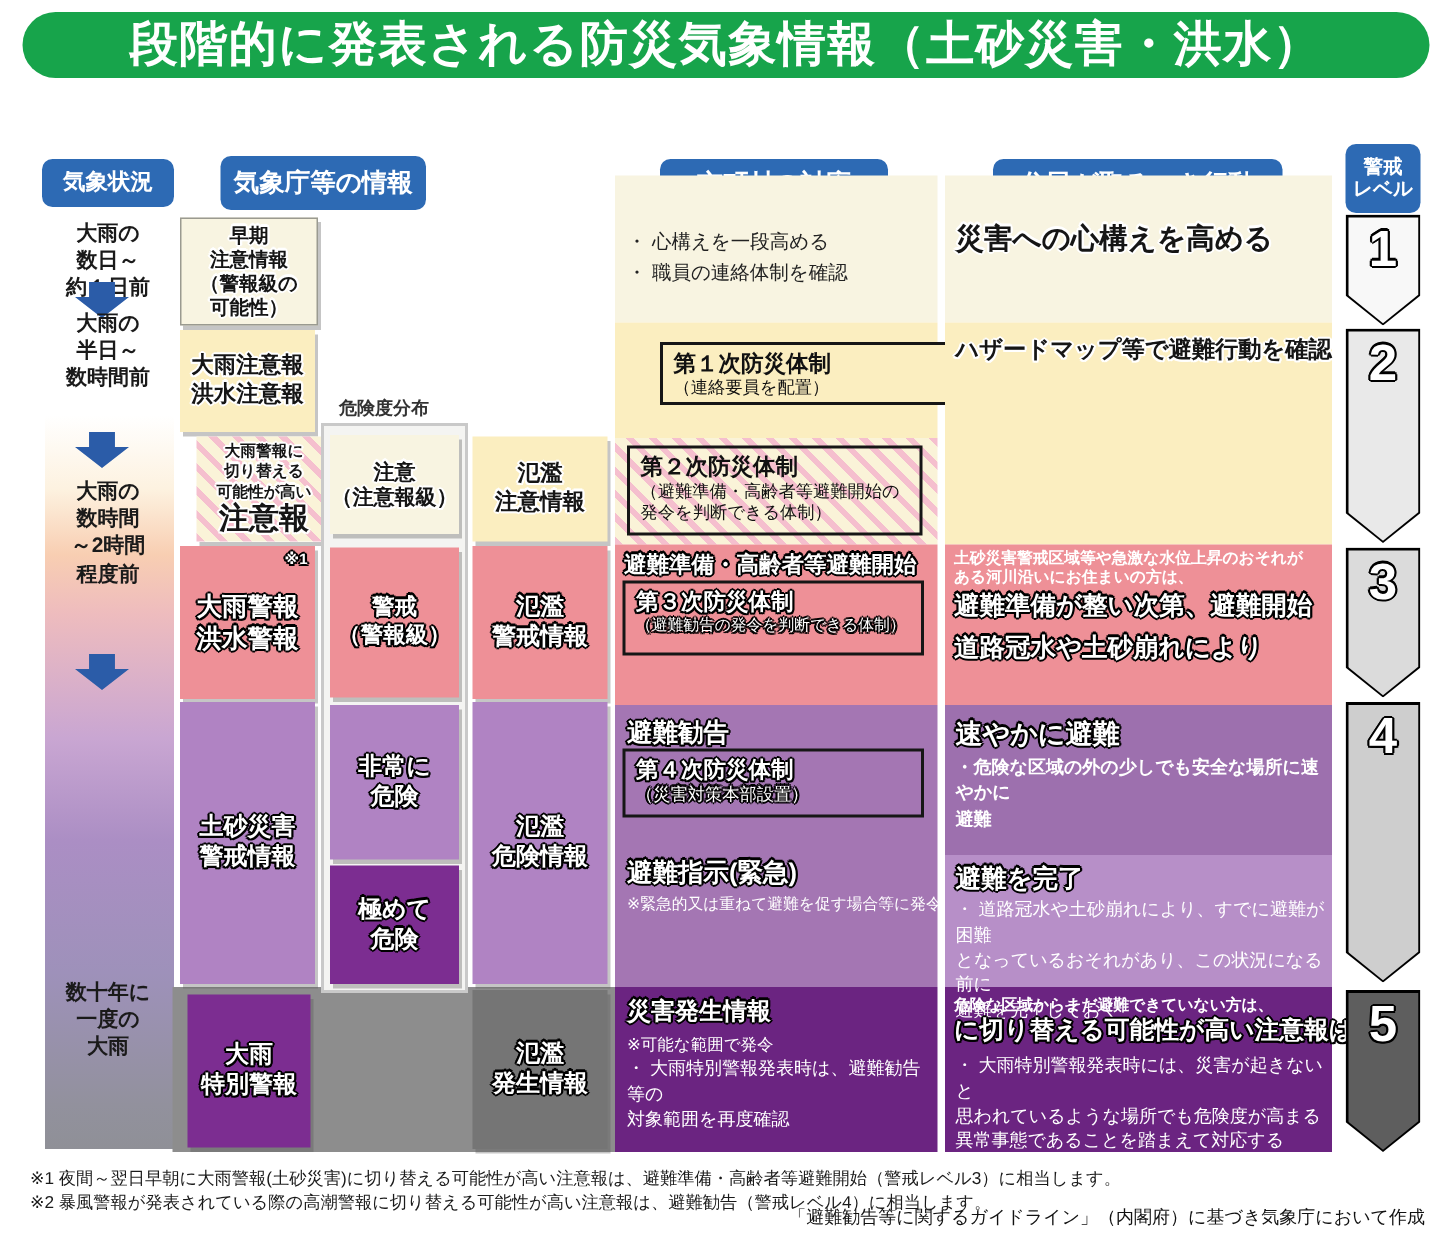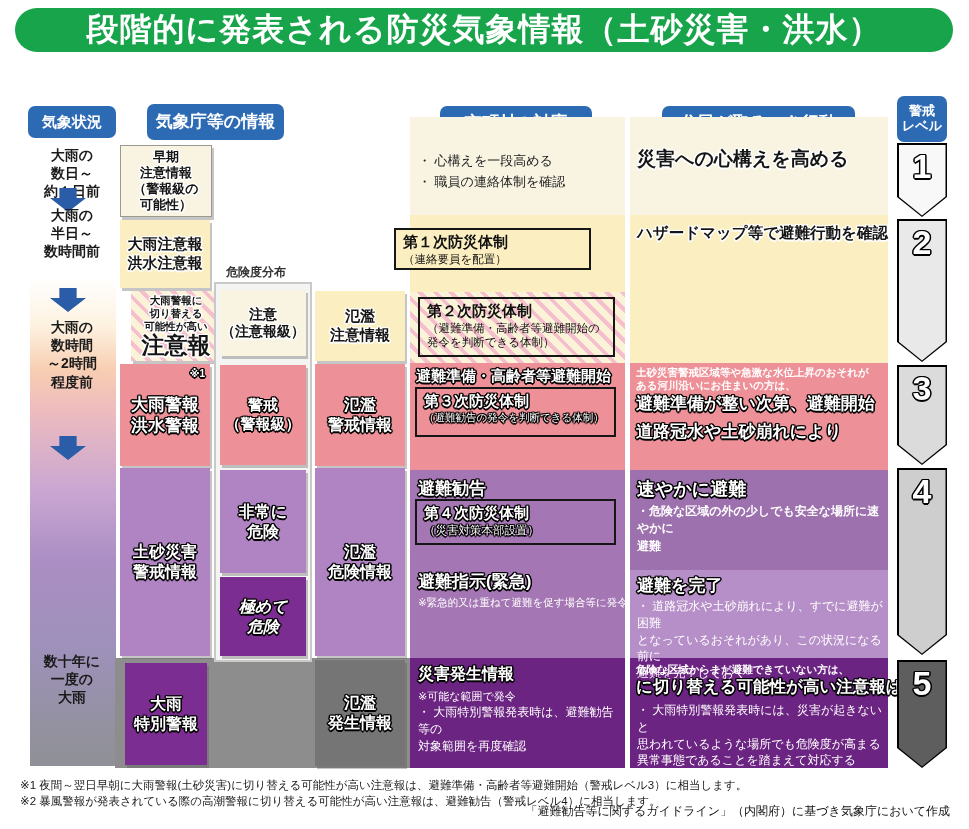--- a/index.html
+++ b/index.html
@@ -34,31 +34,31 @@
 
   
   .jbox{box-shadow:2px 3px 0 rgba(90,90,90,.35);line-height:1.25;}
   .cream{background:var(--cream);} .yellow{background:var(--yellow);}
   .pinkbg{background:var(--pink);} .purplebox{background:var(--purple_box);}
   .darkpurple{background:var(--purple_dark);} .graybox{background:var(--gray_box);}
   .striped{background:repeating-linear-gradient(45deg,var(--stripe_pink) 0 4px,var(--stripe_cream) 4px 11px);}
   .a1{left:120px;top:145px;width:90px;height:70px;font-size:13px;border:1px solid #9a9a90;}
   .a2{left:120px;top:220px;width:90px;height:68px;font-size:15px;}
   .a3{left:120px;top:291px;width:90px;height:70px;flex-direction:column;margin-left:11px;}
-  .a3 .sm{font-size:10.5px;line-height:1.25;} .a3 .lg{font-size:23px;line-height:1.1;}
+  .a3 .sm{font-size:10.5px;line-height:1.25;} .a3 .lg{font-size:20px;line-height:1.1;}
   .a4{left:120px;top:364px;width:90px;height:102px;font-size:17px;}
   .sup1{position:absolute;top:4px;right:5px;font-size:10px;color:#fff;font-weight:bold;}
   .a5{left:120px;top:468px;width:90px;height:188px;font-size:16px;}
   .a6{left:125px;top:663px;width:82px;height:102px;font-size:16px;}
   .dist-wrap{left:214px;top:282px;width:98px;height:380px;background:#f4f4f2;border:2px solid #c9c9c9;box-sizing:border-box;}
   .dist-label{left:226px;top:264px;font-size:12px;color:#333;font-weight:bold;}
   .b1{left:220px;top:290px;width:86px;height:66px;font-size:14px;}
   .b2{left:220px;top:365px;width:86px;height:100px;font-size:15px;}
   .b3{left:220px;top:470px;width:86px;height:103px;font-size:16px;}
-  .b4{left:220px;top:577px;width:86px;height:79px;font-size:16px;font-style:italic;}
+  .b4{left:220px;top:577px;width:86px;height:79px;font-size:16px;}
   .c1{left:315px;top:291px;width:90px;height:70px;font-size:15px;}
   .c2{left:315px;top:364px;width:90px;height:102px;font-size:16px;}
   .c3{left:315px;top:468px;width:90px;height:188px;font-size:16px;}
   .c4{left:315px;top:660px;width:90px;height:106px;font-size:16px;}
   .gray-panel{left:115px;top:658px;width:298px;height:110px;background:var(--gray_panel);}
 
   
   .band{box-sizing:border-box;}
   .m-l1{left:410px;top:117px;width:215px;height:98px;background:var(--cream);}
   .m-l2{left:410px;top:215px;width:215px;height:77px;background:var(--yellow);}
@@ -70,21 +70,21 @@
   .r-l2{left:630px;top:215px;width:258px;height:148px;background:var(--yellow);}
   .r-l3{left:630px;top:363px;width:258px;height:107px;background:var(--pink);}
   .r-l4a{left:630px;top:470px;width:258px;height:100px;background:var(--purple_l4a);}
   .r-l4b{left:630px;top:570px;width:258px;height:88px;background:var(--purple_light);}
   .r-l5{left:630px;top:658px;width:258px;height:110px;background:var(--purple_dark_band);}
 
   .bullets{left:418px;top:150px;width:200px;font-size:13px;color:#222;line-height:1.65;}
   .mbox{border:2px solid #161616;box-sizing:border-box;padding:3px 7px;}
   .mbox .bt{font-weight:bold;font-size:15px;}
   .mbox .bs{font-size:11.5px;line-height:1.25;}
-  .box1{left:394px;top:228px;width:197px;height:42px;background:var(--yellow);color:#111;}
+  .box1{left:440px;top:228px;width:197px;height:42px;background:var(--yellow);color:#111;}
   .box2{left:418px;top:297px;width:197px;height:60px;color:#111;}
   .box3{left:415px;top:387px;width:201px;height:50px;}
   .box4{left:415px;top:499px;width:201px;height:46px;}
   .m3-head{left:416px;top:367px;font-size:15px;font-weight:bold;}
   .m4-head{left:418px;top:477px;font-size:17px;font-weight:bold;}
   .m4-head2{left:418px;top:570px;font-size:17px;font-weight:bold;}
   .m4-note{left:418px;top:596px;font-size:10.5px;color:#fff;}
   .m5-head{left:418px;top:664px;font-size:16px;font-weight:bold;}
   .m5-note{left:418px;top:689px;font-size:11px;color:#fff;}
   .m5-bullet{left:418px;top:704px;width:200px;font-size:12px;color:#fff;line-height:1.4;}

